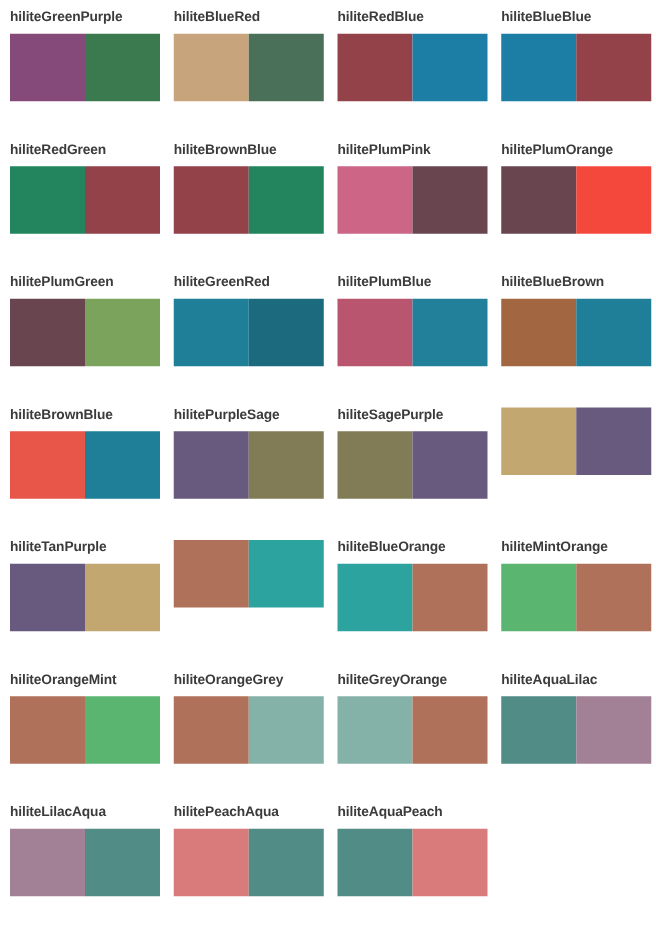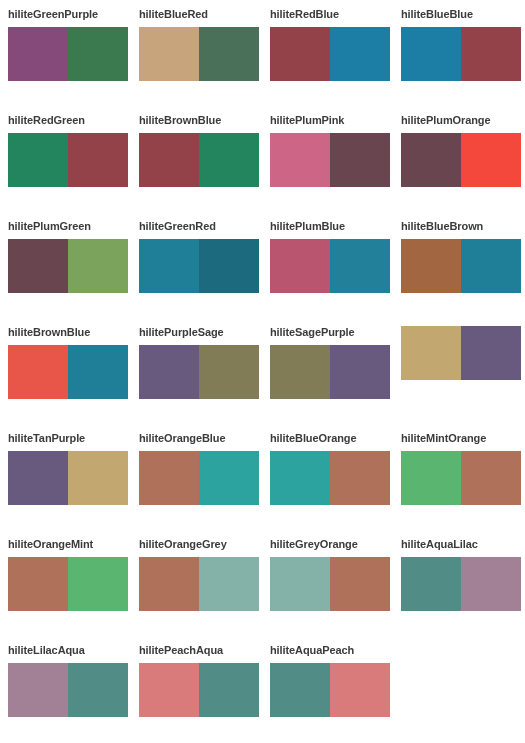--- a/index.html
+++ b/index.html
@@ -164,21 +164,20 @@
       </div>
     </div>
     <div class="swatch-cell">
       <div class="swatch-label">hiliteTanPurple</div>
       <div class="swatch-pair">
         <div class="swatch-half" style="background-color: rgb(104, 89, 127);"></div>
         <div class="swatch-half" style="background-color: rgb(194, 167, 113);"></div>
       </div>
     </div>
     <div class="swatch-cell">
-      <div class="swatch-label">hiliteOrangeBlue</div>
       <div class="swatch-pair">
         <div class="swatch-half" style="background-color: rgb(176, 113, 90);"></div>
         <div class="swatch-half" style="background-color: rgb(45, 163, 160);"></div>
       </div>
     </div>
     <div class="swatch-cell">
       <div class="swatch-label">hiliteBlueOrange</div>
       <div class="swatch-pair">
         <div class="swatch-half" style="background-color: rgb(45, 163, 160);"></div>
         <div class="swatch-half" style="background-color: rgb(176, 113, 90);"></div>

